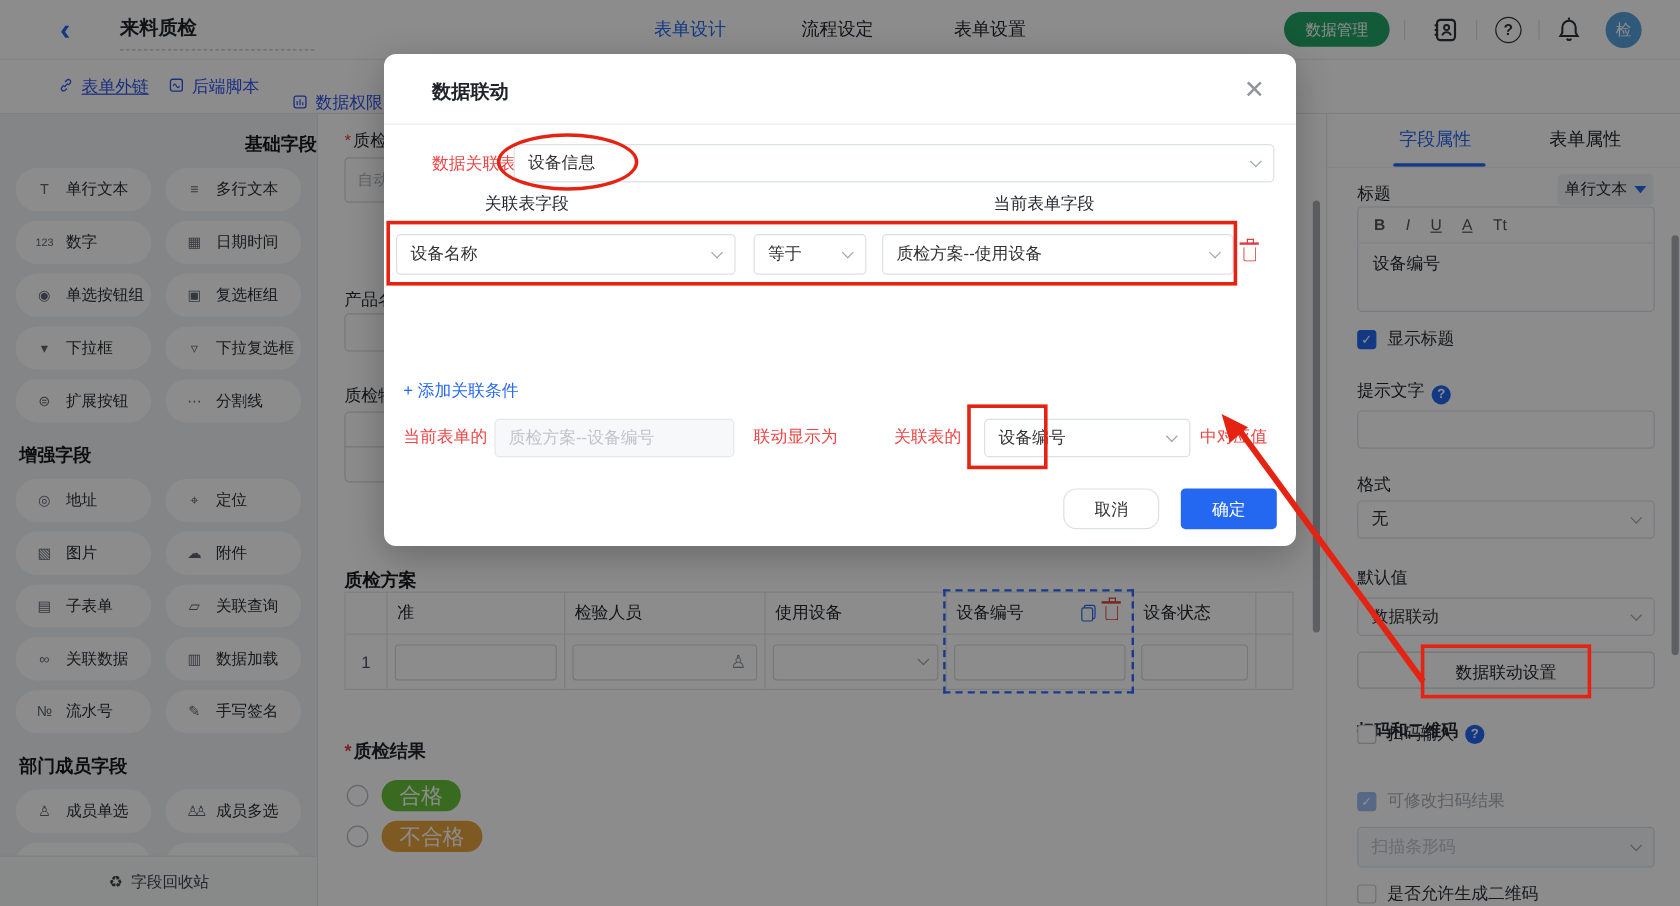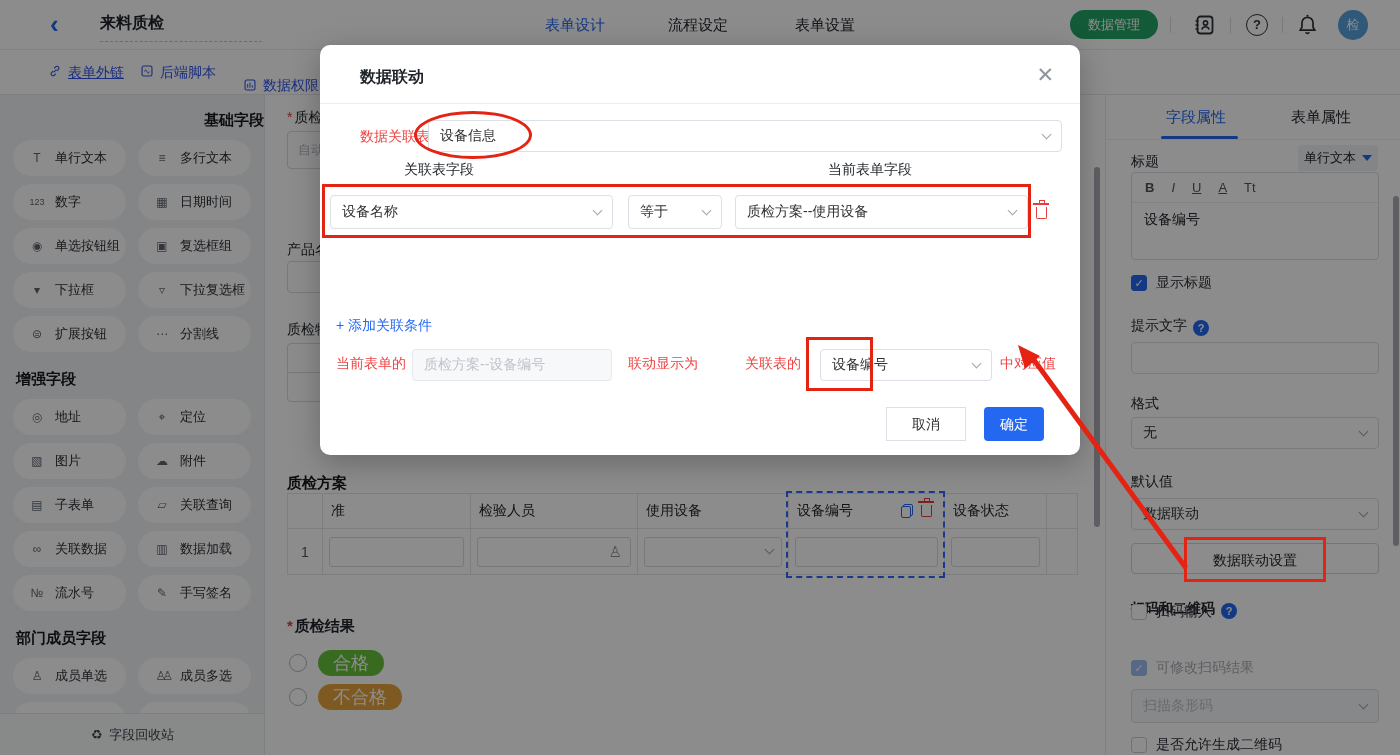--- a/index.html
+++ b/index.html
@@ -85,22 +85,22 @@
   
   .backdrop { position:absolute; left:0; top:0; width:1400px; height:755px; background:rgba(0,0,0,0.45); z-index:40; }
   .modal { position:absolute; left:320px; top:45px; width:760px; height:410px; background:#fff; border-radius:10px; box-shadow:0 8px 30px rgba(0,0,0,.25); z-index:50; }
   .m-title { position:absolute; left:40px; top:22px; font-size:16px; font-weight:600; color:#1f2329; }
   .m-close { position:absolute; right:26px; top:18px; font-size:21px; color:#8f959e; cursor:pointer; }
   .m-divider { position:absolute; left:0; top:58px; width:760px; border-bottom:1px solid #ebedf0; }
   .m-label { position:absolute; font-size:14px; color:#ef4444; }
   .m-colhead { position:absolute; top:116px; font-size:14px; color:#1f2329; }
   .m-link { position:absolute; left:16px; top:272px; font-size:14px; color:#2468f2; cursor:pointer; }
   .m-input-dis { position:absolute; left:92px; top:304px; width:200px; height:32px; border:1px solid #e6e8ec; border-radius:4px; background:#f7f8fa; display:flex; align-items:center; padding:0 11px; font-size:14px; color:#bfc3cc; }
-  .btn-cancel { position:absolute; left:566px; top:362px; width:80px; height:34px; border:1px solid #dcdfe6; border-radius:0; background:#fff; font-size:14px; color:#303133; text-align:center; line-height:32px; cursor:pointer; }
-  .btn-ok { position:absolute; left:664px; top:362px; width:60px; height:34px; border-radius:4px; background:#2468f2; font-size:14px; color:#fff; text-align:center; line-height:34px; cursor:pointer; }
+  .btn-cancel { position:absolute; left:566px; top:362px; width:80px; height:34px; border:1px solid #dcdfe6; border-radius:11px; background:#fff; font-size:14px; color:#303133; text-align:center; line-height:32px; cursor:pointer; }
+  .btn-ok { position:absolute; left:664px; top:362px; width:80px; height:34px; border-radius:4px; background:#2468f2; font-size:14px; color:#fff; text-align:center; line-height:34px; cursor:pointer; }
 
   
   .trash { position:relative; width:11px; height:12px; border:1.6px solid #e23c3c; border-top:none; border-radius:0 0 2px 2px; display:inline-block; cursor:pointer; }
   .trash::before { content:''; position:absolute; left:-4px; top:-4px; width:16px; height:2px; background:#e23c3c; }
   .trash::after { content:''; position:absolute; left:2px; top:-7px; width:4px; height:3px; border:1.6px solid #e23c3c; border-bottom:none; }
   .copyic { position:relative; width:12px; height:14px; display:inline-block; cursor:pointer; }
   .copyic::before { content:''; position:absolute; right:0; top:0; width:8px; height:10px; border:1.6px solid #2468f2; border-radius:2px; }
   .copyic::after { content:''; position:absolute; left:0; bottom:0; width:8px; height:10px; border:1.6px solid #2468f2; border-radius:2px; background:#fff; }
 
   

